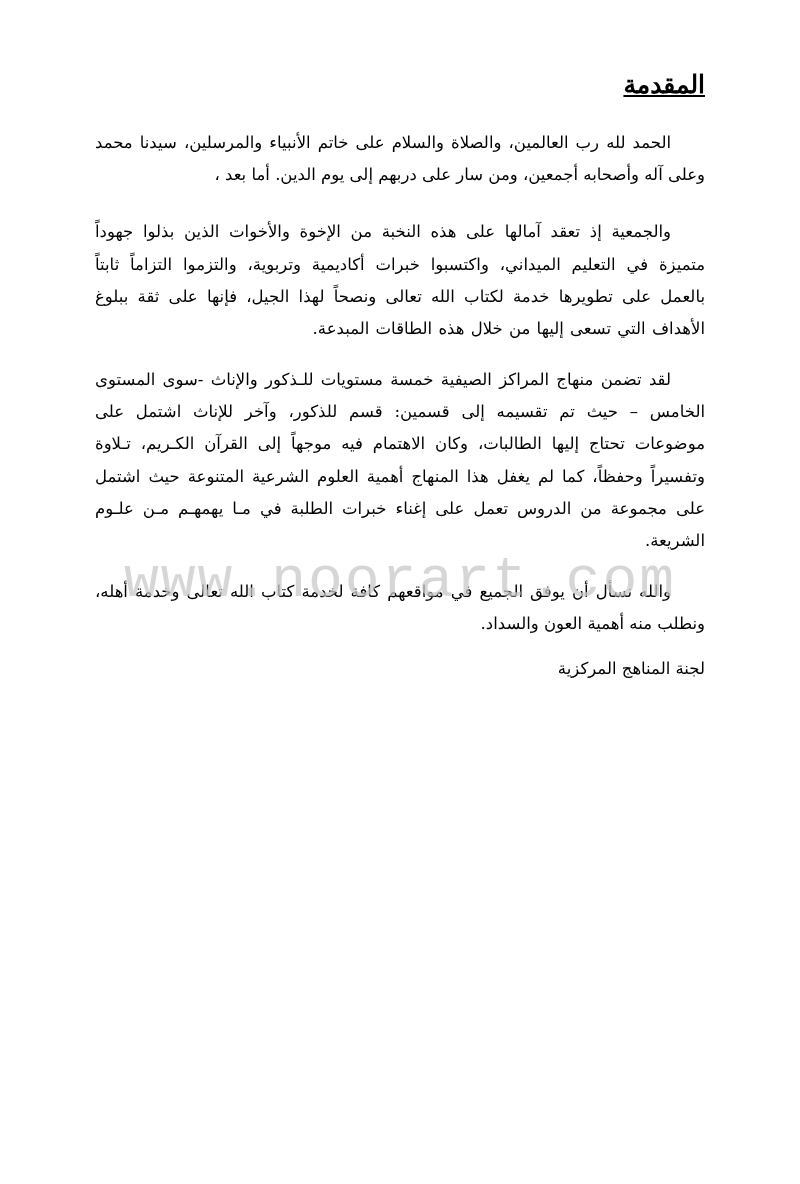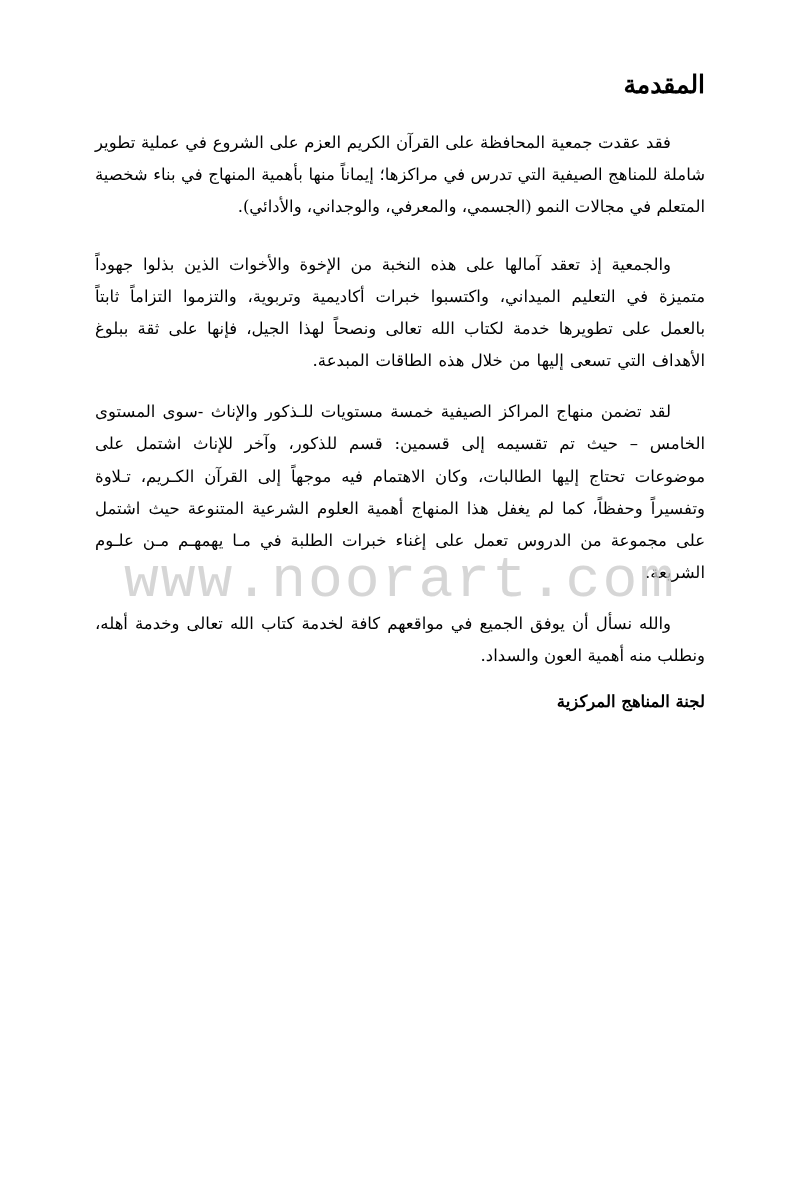--- a/index.html
+++ b/index.html
@@ -39,20 +39,21 @@
     pointer-events: none;
     z-index: 5;
   }
 
   .doc-title {
     text-align: right;
     font-weight: bold;
     font-size: 25px;
     margin: 0 0 28px 0;
     letter-spacing: 0px;
+    text-decoration: underline;
   }
 
   p.para {
     margin: 0 0 19px 0;
     text-align: justify;
     text-align-last: right;
     font-size: 16.5px;
     line-height: 1.95;
     direction: rtl;
   }
@@ -61,36 +62,36 @@
     text-indent: 34px;
   }
 
   p.para.stretch {
     text-align: justify;
     word-spacing: 1px;
   }
 
   .signature {
     margin-top: 18px;
-    font-weight: bold;
+    font-weight: normal;
     font-size: 16.5px;
     text-align: right;
     direction: rtl;
   }
 
   .spacer-small { height: 6px; }
 </style>
 </head>
 <body>
 
 <div class="page">
 
   <h1 class="doc-title">المقدمة</h1>
 
-  <p class="para indent">فقد عقدت جمعية المحافظة على القرآن الكريم العزم على الشروع في عملية تطوير شاملة للمناهج الصيفية التي تدرس في مراكزها؛ إيماناً منها بأهمية المنهاج في بناء شخصية المتعلم في مجالات النمو (الجسمي، والمعرفي، والوجداني، والأدائي).</p>
+  <p class="para indent">الحمد لله رب العالمين، والصلاة والسلام على خاتم الأنبياء والمرسلين، سيدنا محمد وعلى آله وأصحابه أجمعين، ومن سار على دربهم إلى يوم الدين. أما بعد ،</p>
   <div class="spacer-small"></div>
   <p class="para indent stretch">والجمعية إذ تعقد آمالها على هذه النخبة من الإخوة والأخوات الذين بذلوا جهوداً متميزة في التعليم الميداني، واكتسبوا خبرات أكاديمية وتربوية، والتزموا التزاماً ثابتاً بالعمل على تطويرها خدمة لكتاب الله تعالى ونصحاً لهذا الجيل، فإنها على ثقة ببلوغ الأهداف التي تسعى إليها من خلال هذه الطاقات المبدعة.</p>
   <p class="para indent stretch">لقد تضمن منهاج المراكز الصيفية خمسة مستويات للـذكور والإناث -سوى المستوى الخامس – حيث تم تقسيمه إلى قسمين: قسم للذكور، وآخر للإناث اشتمل على موضوعات تحتاج إليها الطالبات، وكان الاهتمام فيه موجهاً إلى القرآن الكـريم، تـلاوة وتفسيراً وحفظاً، كما لم يغفل هذا المنهاج أهمية العلوم الشرعية المتنوعة حيث اشتمل على مجموعة من الدروس تعمل على إغناء خبرات الطلبة في مـا يهمهـم مـن علـوم الشريعة.</p>
   <p class="para indent">والله نسأل أن يوفق الجميع في مواقعهم كافة لخدمة كتاب الله تعالى وخدمة أهله، ونطلب منه أهمية العون والسداد.</p>
 
   <div class="signature">لجنة المناهج المركزية</div>
 
 </div>
 
 <div class="watermark">www.noorart.com</div>

